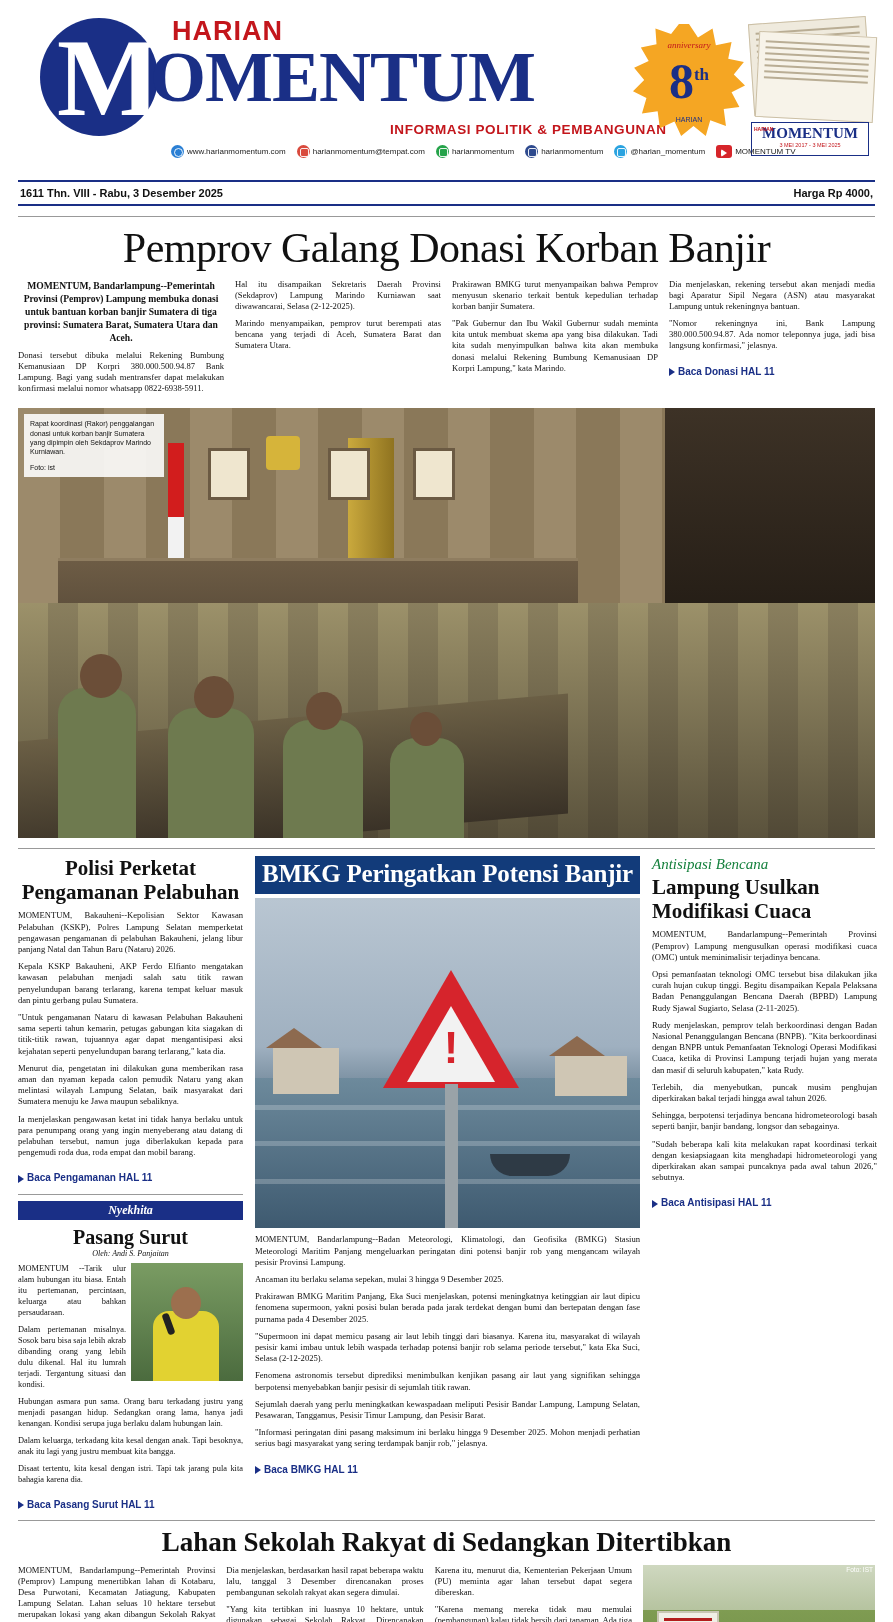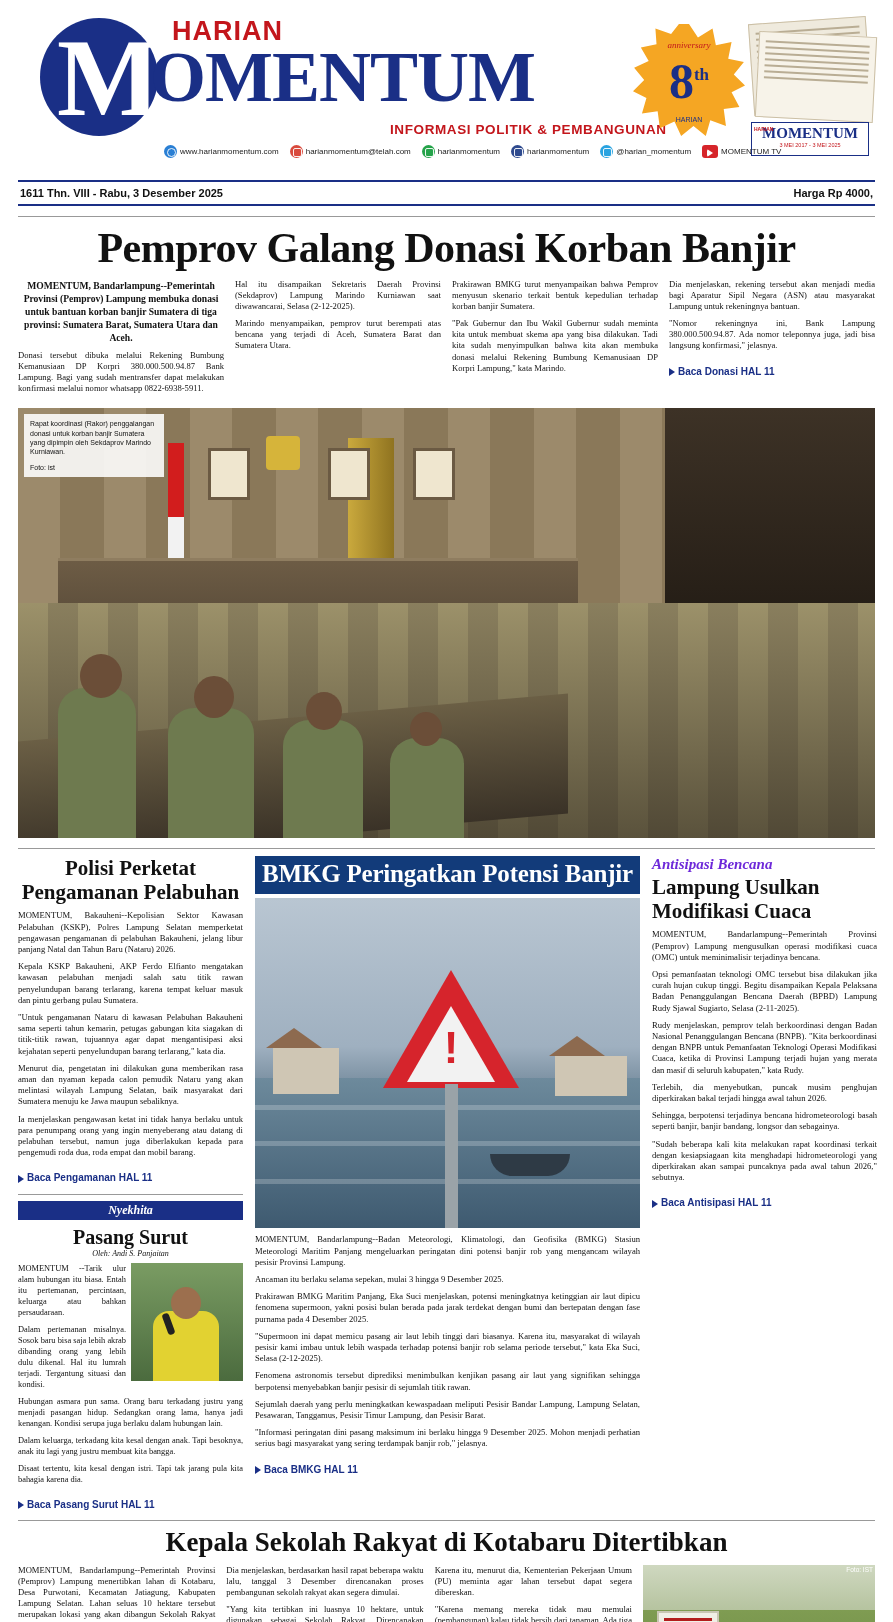--- a/index.html
+++ b/index.html
@@ -149,21 +149,21 @@
     position: absolute;
     left: 2px; top: 3px;
     font-family: "Liberation Sans", sans-serif;
     font-size: 5px;
     color: #c3161c;
     font-weight: bold;
   }
 
   .social-row {
     position: absolute;
-    left: 164px; top: 145px;
+    left: 171px; top: 145px;
     display: flex;
     align-items: center;
     gap: 4px;
     font-family: "Liberation Sans", sans-serif;
     font-size: 8px;
     color: #222;
   }
   .social-row .s-item { display: flex; align-items: center; gap: 3px; margin-right: 7px; }
   .ic {
     width: 13px; height: 13px; border-radius: 50%;
@@ -197,21 +197,21 @@
     font-family: "Liberation Sans", sans-serif;
     font-weight: bold;
     font-size: 11px;
     color: #111;
   }
 
   
   .lead-wrap { margin: 10px 18px 0 18px; border-top: 1px solid #999; padding-top: 6px; }
   .lead-head {
     font-family: "Liberation Serif", serif;
-    font-weight: bold;
+    font-weight: normal;
     font-size: 42px;
     line-height: 46px;
     text-align: center;
     letter-spacing: -0.5px;
     margin: 2px 0 8px 0;
   }
   .lead-cols {
     display: grid;
     grid-template-columns: 1fr 1fr 1fr 1fr;
     gap: 11px;
@@ -396,24 +396,24 @@
     background: #9aa3a8;
   }
   .bp-boat {
     position: absolute; left: 235px; bottom: 52px; width: 80px; height: 22px;
     background: #2e3a45;
     border-radius: 0 0 40px 40px;
   }
 
   .antisipasi-kicker {
     font-family: "Liberation Serif", serif;
-    font-weight: bold;
+    font-weight: normal;
     font-style: italic;
     font-size: 15px;
-    color: #6d28d9;
+    color: #15803d;
     margin-bottom: 2px;
   }
 
   
   .nyekhita {
     margin-top: 10px;
     border-top: 1px solid #999;
     padding-top: 6px;
   }
   .nyekhita-bar {
@@ -538,21 +538,21 @@
       <div class="ml-s">3 MEI 2017 - 3 MEI 2025</div>
     </div>
 
     <div class="social-row">
       <div class="s-item">
         <span class="ic ic-globe"></span>
         <span>www.harianmomentum.com</span>
       </div>
       <div class="s-item">
         <span class="ic ic-mail"></span>
-        <span>harianmomentum@telah.com</span>
+        <span>harianmomentum@tempat.com</span>
       </div>
       <div class="s-item">
         <span class="ic ic-wa"></span>
         <span>harianmomentum</span>
       </div>
       <div class="s-item">
         <span class="ic ic-fb"></span>
         <span>harianmomentum</span>
       </div>
       <div class="s-item">
@@ -698,21 +698,21 @@
         <p>Rudy menjelaskan, pemprov telah berkoordinasi dengan Badan Nasional Penanggulangan Bencana (BNPB). "Kita berkoordinasi dengan BNPB untuk Pemanfaatan Teknologi Operasi Modifikasi Cuaca, ketika di Provinsi Lampung terjadi hujan yang merata dan masif di seluruh kabupaten," kata Rudy.</p>
         <p>Terlebih, dia menyebutkan, puncak musim penghujan diperkirakan bakal terjadi hingga awal tahun 2026.</p>
         <p>Sehingga, berpotensi terjadinya bencana hidrometeorologi basah seperti banjir, banjir bandang, longsor dan sebagainya.</p>
         <p>"Sudah beberapa kali kita melakukan rapat koordinasi terkait dengan kesiapsiagaan kita menghadapi hidrometeorologi yang diperkirakan akan sampai puncaknya pada awal tahun 2026," sebutnya.</p>
         <a class="readmore"><span class="tri"></span><span>Baca Antisipasi HAL 11</span></a>
       </div>
     </div>
   </div>
 
   <div class="bottom">
-    <h2 class="bottom-head">Kepala Sekolah Rakyat di Kotabaru Ditertibkan</h2>
+    <h2 class="bottom-head">Lahan Sekolah Rakyat di Sedangkan Ditertibkan</h2>
     <div class="bottom-grid">
       <div class="body-txt">
         <p>MOMENTUM, Bandarlampung--Pemerintah Provinsi (Pemprov) Lampung menertibkan lahan di Kotabaru, Desa Purwotani, Kecamatan Jatiagung, Kabupaten Lampung Selatan. Lahan seluas 10 hektare tersebut merupakan lokasi yang akan dibangun Sekolah Rakyat (SR). Hal itu disampaikan Kabid Penegakkan Perundang-Undangan Daerah Satuan Polisi Pamong Praja (Satpol PP) Lampung, Lakoni, Selasa (2-12-2025).</p>
 
       </div>
       <div class="body-txt">
         <p>Dia menjelaskan, berdasarkan hasil rapat beberapa waktu lalu, tanggal 3 Desember direncanakan proses pembangunan sekolah rakyat akan segera dimulai.</p>
         <p>"Yang kita tertibkan ini luasnya 10 hektare, untuk digunakan sebagai Sekolah Rakyat. Direncanakan tanggal 3 alatnya sudah mulai masuk," jelasnya.</p>
       </div>
       <div class="body-txt">

